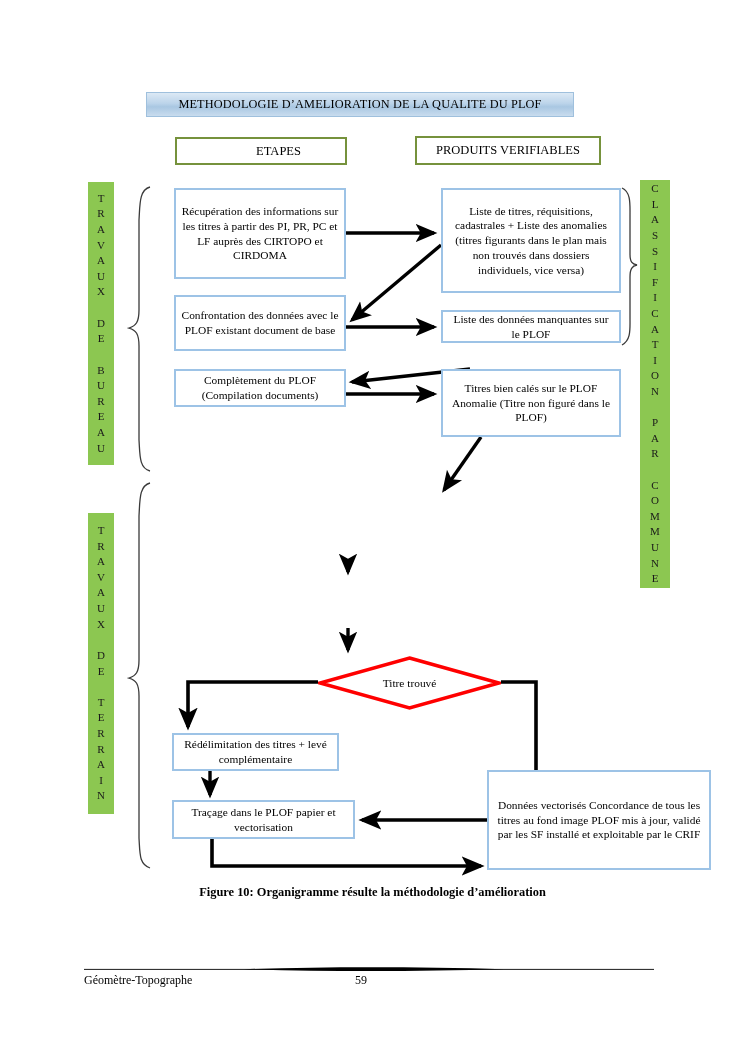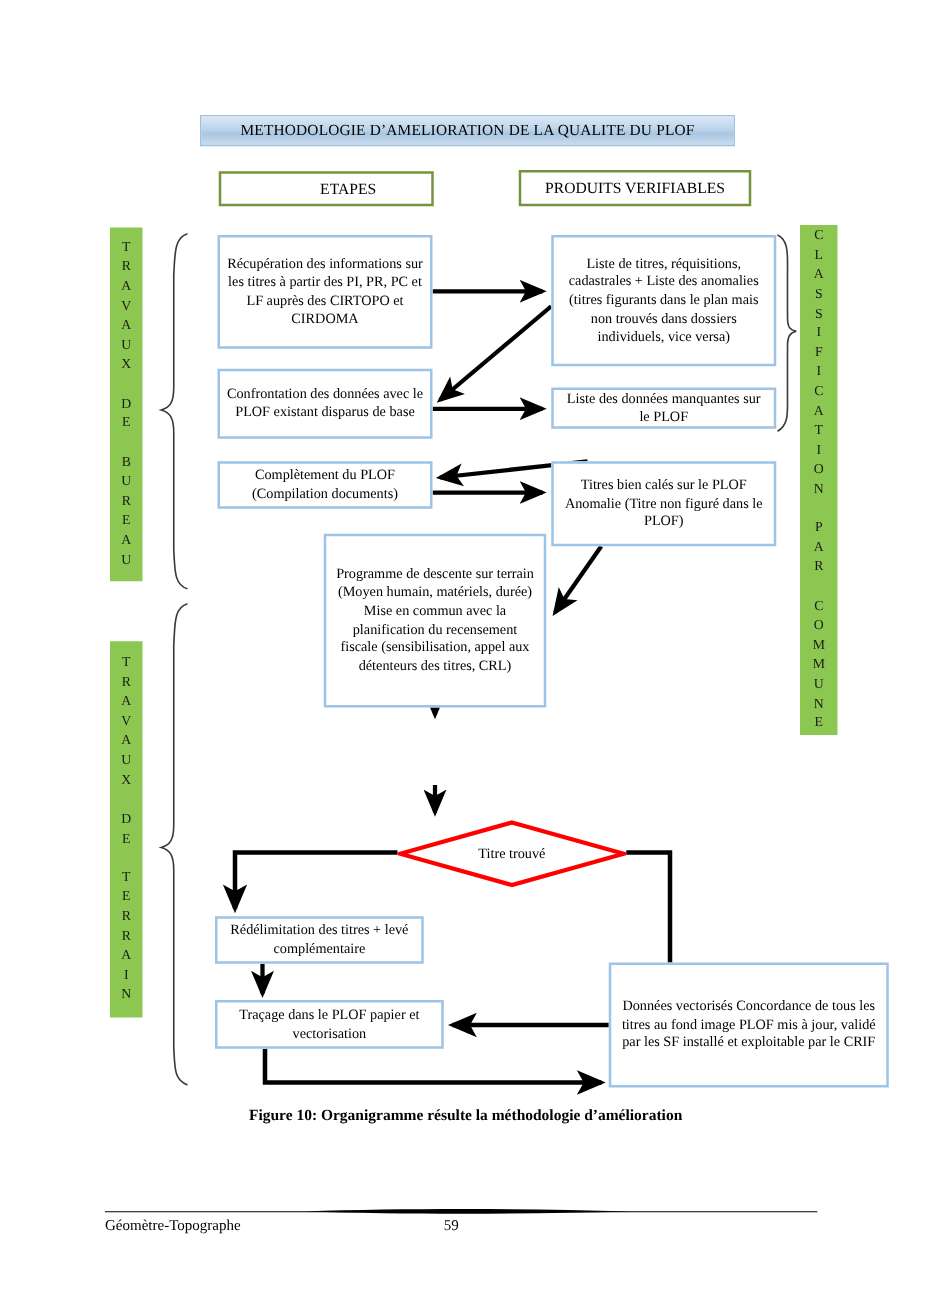--- a/index.html
+++ b/index.html
@@ -16,21 +16,21 @@
     overflow: hidden;
   }
   #page {
     position: relative;
     width: 745px;
     height: 1053px;
   }
   
   .title-banner {
     position: absolute;
-    left: 160px;
+    left: 146px;
     top: 92px;
     width: 428px;
     height: 25px;
     background: linear-gradient(to bottom, #dce9f5 0%, #bcd4ea 45%, #a9c7e2 60%, #c9dcee 100%);
     border: 1px solid #9fc0dd;
     display: flex;
     align-items: center;
     justify-content: center;
     font-size: 12.3px;
     letter-spacing: 0.15px;
@@ -198,23 +198,22 @@
     <path d="M318,682 L188,682 L188,727" fill="none" stroke="#000" stroke-width="3.6" marker-end="url(#ah)"></path>
 
     <path d="M501,682 L536,682 L536,820 L362,820" fill="none" stroke="#000" stroke-width="3.6" marker-end="url(#ah)"></path>
 
     <line x1="210" y1="771" x2="210" y2="795" stroke="#000" stroke-width="3.4" marker-end="url(#ah)"></line>
 
     <path d="M212,839 L212,866 L481,866" fill="none" stroke="#000" stroke-width="3.6" marker-end="url(#ah)"></path>
   </svg>
 
   <div class="fbox" id="b-recup">Récupération des informations sur les titres à partir des PI, PR, PC et LF auprès des CIRTOPO et CIRDOMA</div>
-  <div class="fbox" id="b-confront">Confrontation des données avec le PLOF existant disparus de base</div>
+  <div class="fbox" id="b-confront">Confrontation des données avec le PLOF existant document de base</div>
   <div class="fbox" id="b-complete">Complètement du PLOF (Compilation documents)</div>
-  <div class="fbox" id="b-programme">Programme de descente sur terrain (Moyen humain, matériels, durée) Mise en commun avec la planification du recensement fiscale (sensibilisation, appel aux détenteurs des titres, CRL)</div>
   <div class="fbox" id="b-redelim">Rédélimitation des titres + levé complémentaire</div>
   <div class="fbox" id="b-liste">Liste de titres, réquisitions, cadastrales + Liste des anomalies (titres figurants dans le plan mais non trouvés dans dossiers individuels, vice versa)</div>
 
   <div class="fbox" id="b-tracage">Traçage dans le PLOF papier et vectorisation</div>
   <div class="fbox" id="b-titres">Titres bien calés sur le PLOF Anomalie (Titre non figuré dans le PLOF)</div>
   <div class="fbox" id="b-manquant">Liste des données manquantes sur le PLOF</div>
   <div class="fbox" id="b-donnees">Données vectorisés Concordance de tous les titres au fond image PLOF mis à jour, validé par les SF installé et exploitable par le CRIF</div>
 
   <div id="decision-wrap">
     <svg width="183" height="54" viewBox="0 0 183 54" xmlns="http://www.w3.org/2000/svg">

